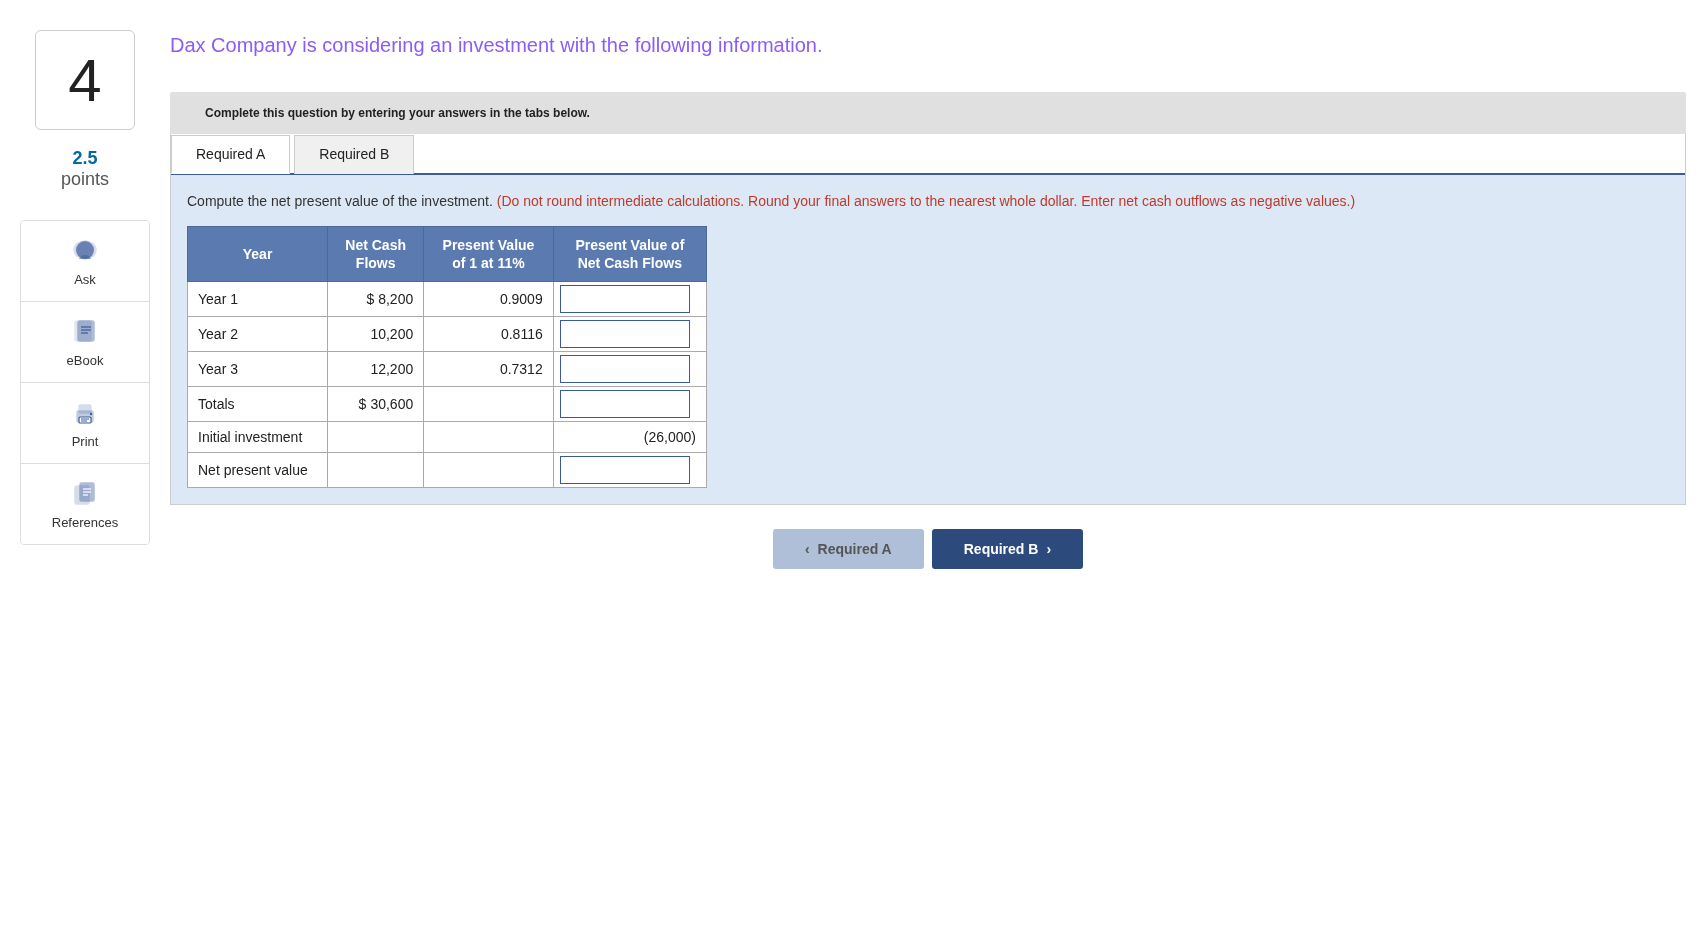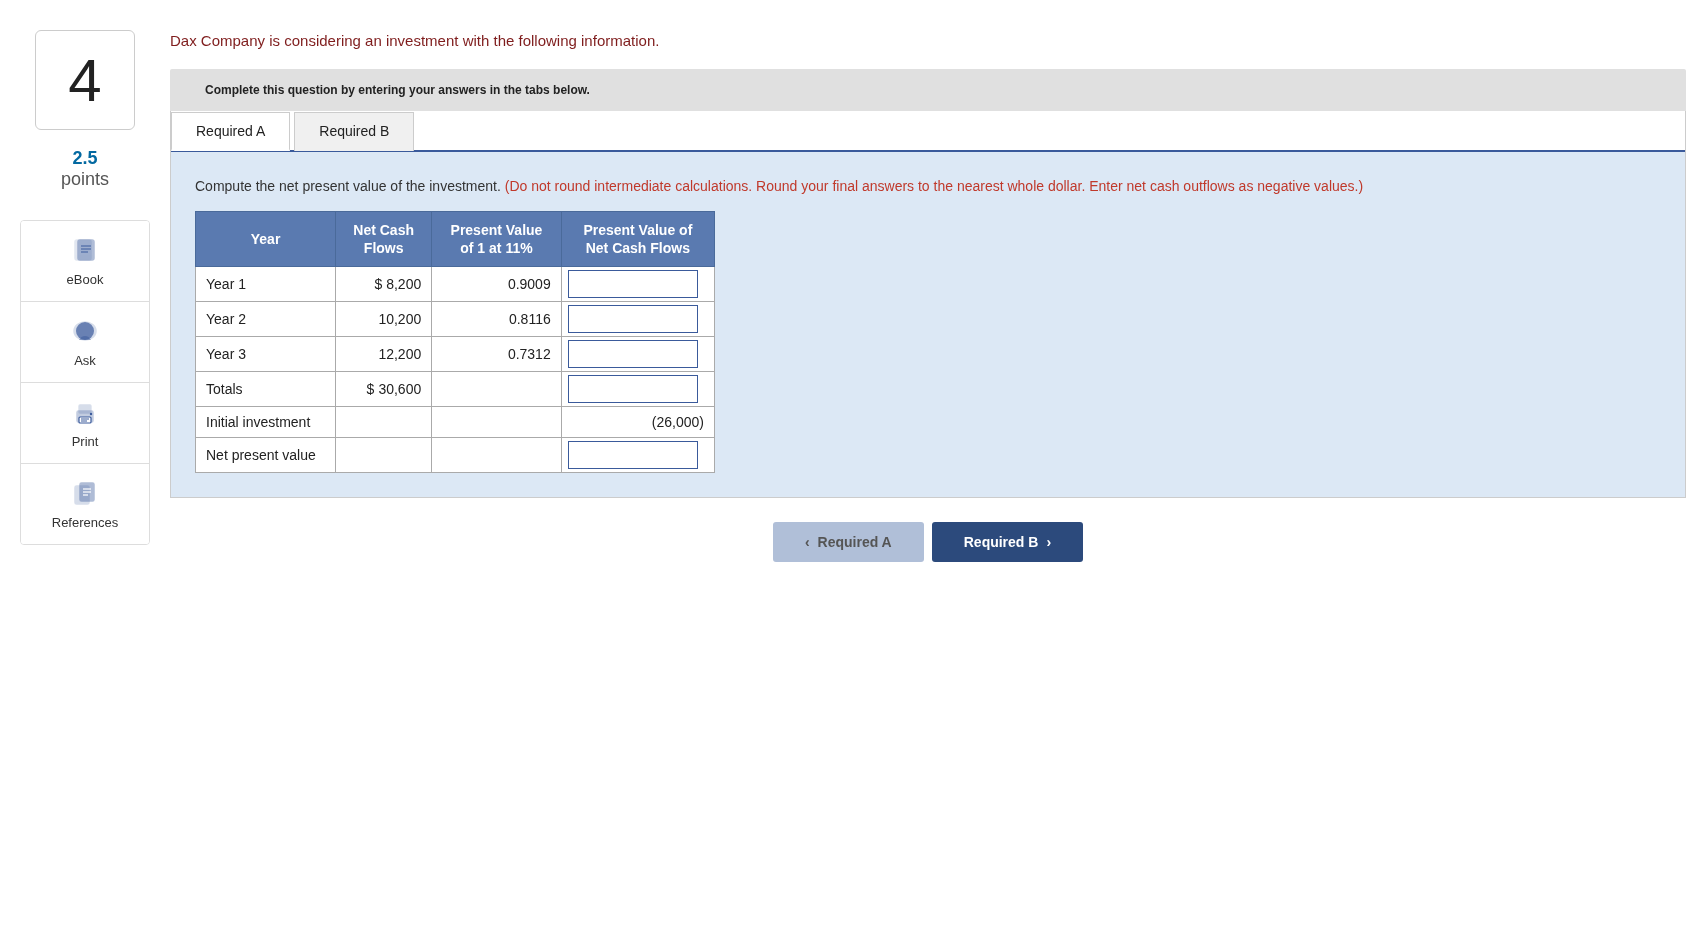--- a/index.html
+++ b/index.html
@@ -80,23 +80,23 @@
       justify-content: center;
     }
     .sidebar-action-label {
       font-size: 13px;
       color: #333;
     }
     .main-content {
       flex: 1;
     }
     .question-text {
-      font-size: 15px;
-      color: #7f1d1d;
-      margin-bottom: 16px;
+      font-size: 20px;
+      color: #8b5cf6;
+      margin-bottom: 32px;
       line-height: 1.5;
     }
     .question-parts {
       margin-bottom: 20px;
       line-height: 1.7;
     }
     .complete-banner {
       background: #e0e0e0;
       padding: 14px 35px;
       font-weight: bold;
@@ -127,21 +127,21 @@
       border-bottom: 2px solid #fff;
       font-weight: 500;
       z-index: 1;
       background: #fff;
       border-bottom-color: #fff;
     }
     .tab:not(.active) {
       background: #f0f0f0;
     }
     .tab-content {
-      padding: 24px;
+      padding: 16px;
       background: #dce8f5;
     }
     .instruction-text {
       font-size: 14px;
       color: #333;
       margin-bottom: 14px;
       line-height: 1.5;
     }
     .instruction-red {
       color: #c0392b;
@@ -221,43 +221,43 @@
 
   <div class="sidebar">
     <div class="question-number-box">
       <span>4</span>
     </div>
     <div class="points-section">
       <div class="points-value">2.5</div>
       <div class="points-label">points</div>
     </div>
     <div class="sidebar-actions">
+
+      <div class="sidebar-action-item">
+        <div class="sidebar-icon">
+          <svg width="28" height="28" viewBox="0 0 28 28" fill="none">
+            <ellipse cx="14" cy="13" rx="11" ry="9" fill="#3a5a9b" opacity="0.2" stroke="#3a5a9b" stroke-width="1.5"></ellipse>
+            <path d="M8 22 Q10 18 14 18 Q18 18 20 22" fill="#3a5a9b" opacity="0.5"></path>
+            <circle cx="14" cy="13" r="9" fill="#3a5a9b" opacity="0.7"></circle>
+          </svg>
+        </div>
+        <span class="sidebar-action-label">Ask</span>
+      </div>
 
       <div class="sidebar-action-item">
         <div class="sidebar-icon">
           <svg width="28" height="28" viewBox="0 0 28 28" fill="none">
             <rect x="4" y="3" width="16" height="20" rx="2" fill="#3a5a9b" opacity="0.15" stroke="#3a5a9b" stroke-width="1.5"></rect>
             <rect x="7" y="3" width="16" height="20" rx="2" fill="#3a5a9b" opacity="0.4" stroke="#3a5a9b" stroke-width="1.5"></rect>
             <line x1="10" y1="9" x2="20" y2="9" stroke="#3a5a9b" stroke-width="1.2"></line>
             <line x1="10" y1="12" x2="20" y2="12" stroke="#3a5a9b" stroke-width="1.2"></line>
             <line x1="10" y1="15" x2="17" y2="15" stroke="#3a5a9b" stroke-width="1.2"></line>
           </svg>
         </div>
         <span class="sidebar-action-label">eBook</span>
-      </div>
-
-      <div class="sidebar-action-item">
-        <div class="sidebar-icon">
-          <svg width="28" height="28" viewBox="0 0 28 28" fill="none">
-            <ellipse cx="14" cy="13" rx="11" ry="9" fill="#3a5a9b" opacity="0.2" stroke="#3a5a9b" stroke-width="1.5"></ellipse>
-            <path d="M8 22 Q10 18 14 18 Q18 18 20 22" fill="#3a5a9b" opacity="0.5"></path>
-            <circle cx="14" cy="13" r="9" fill="#3a5a9b" opacity="0.7"></circle>
-          </svg>
-        </div>
-        <span class="sidebar-action-label">Ask</span>
       </div>
 
       <div class="sidebar-action-item">
         <div class="sidebar-icon">
           <svg width="28" height="28" viewBox="0 0 28 28" fill="none">
             <rect x="6" y="12" width="16" height="11" rx="1.5" fill="#3a5a9b" opacity="0.3" stroke="#3a5a9b" stroke-width="1.5"></rect>
             <rect x="8" y="6" width="12" height="8" rx="1" fill="#3a5a9b" opacity="0.2" stroke="#3a5a9b" stroke-width="1.3"></rect>
             <rect x="8" y="18" width="12" height="6" rx="1" fill="#fff" stroke="#3a5a9b" stroke-width="1.2"></rect>
             <line x1="10" y1="20" x2="18" y2="20" stroke="#3a5a9b" stroke-width="1"></line>
             <line x1="10" y1="22" x2="16" y2="22" stroke="#3a5a9b" stroke-width="1"></line>

